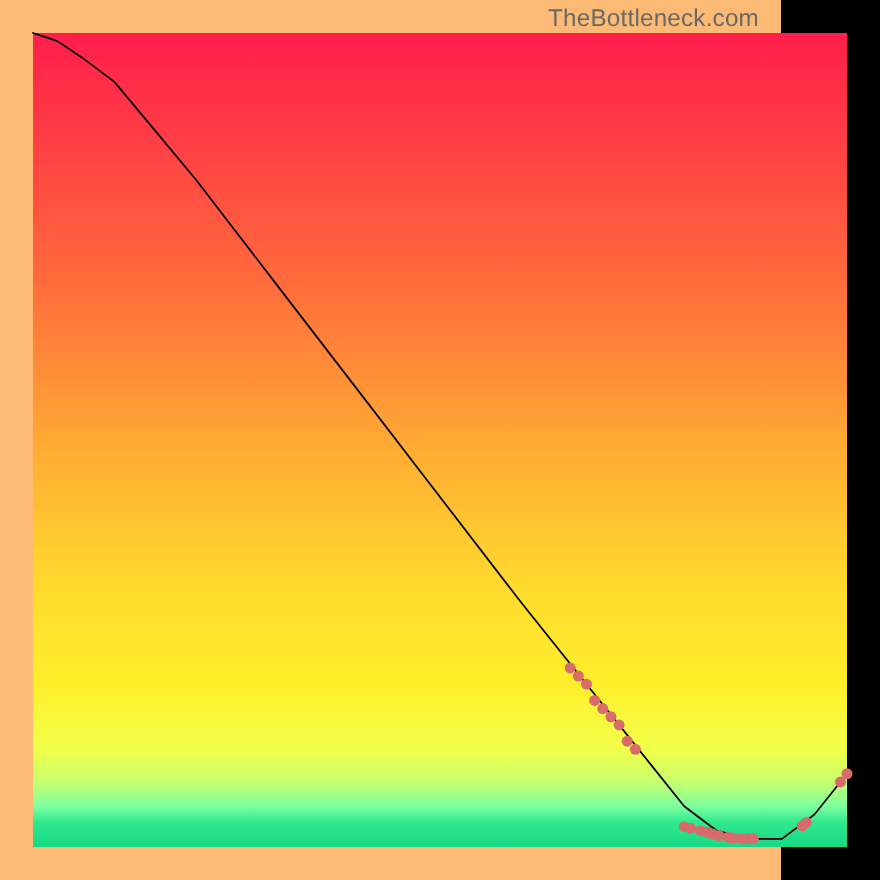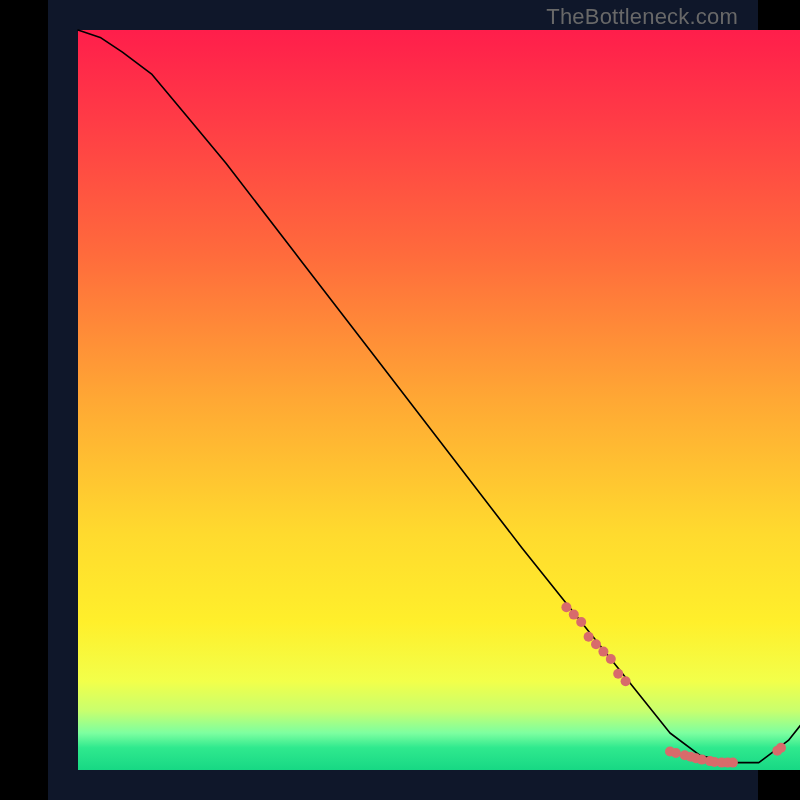--- a/index.html
+++ b/index.html
@@ -8,22 +8,21 @@
     width: 800px;
     height: 800px;
     background: #000;
     font-family: Arial, Helvetica, sans-serif;
     overflow: hidden;
   }
   .frame {
     position: relative;
     width: 710px;
     height: 800px;
-    background: #0f172a;
-    margin-left: 48px;
+    background: #fdba74;
   }
   .watermark {
     position: absolute;
     top: 4px;
     right: 20px;
     color: #686868;
     font-size: 22px;
     font-weight: 400;
     letter-spacing: 0.2px;
   }

